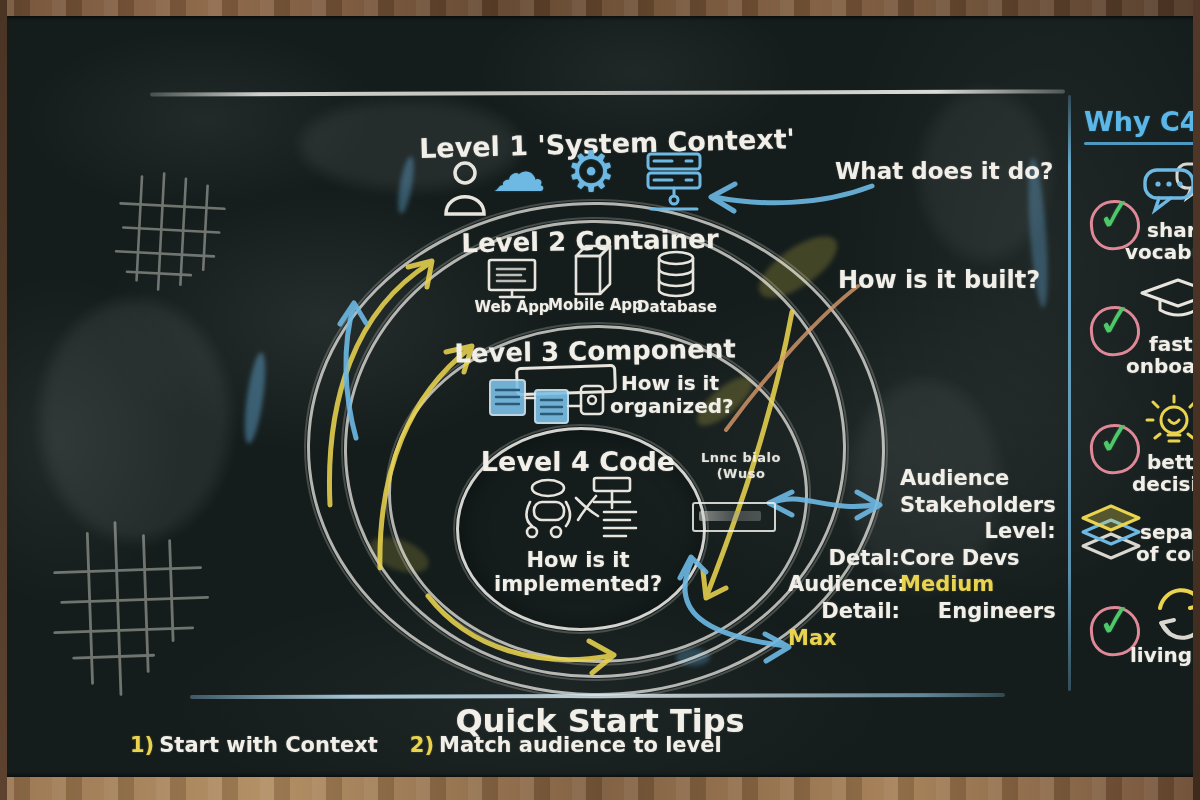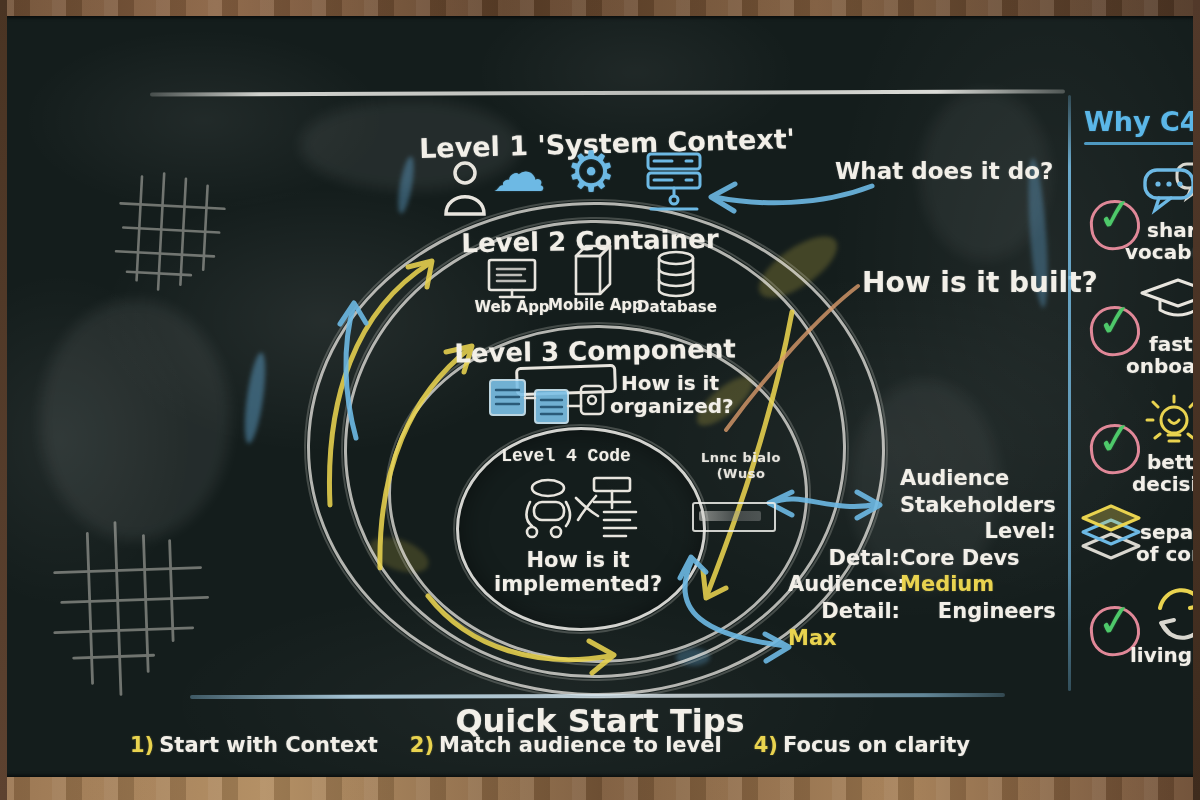--- a/index.html
+++ b/index.html
@@ -41,32 +41,32 @@
   .ring::after{content:"";position:absolute;inset:-6px;border:2px solid rgba(242,240,234,.22);border-radius:50%;}
   .c1{left:307px;top:202px;width:572px;height:488px;transform:rotate(1deg);}
   .c2{left:344px;top:220px;width:496px;height:452px;transform:rotate(-1deg);}
   .c3{left:388px;top:325px;width:414px;height:332px;transform:rotate(.5deg);}
   .c4{left:456px;top:427px;width:244px;height:198px;border-color:rgba(245,243,238,.85);
       box-shadow:inset 0 0 26px rgba(0,0,0,.45);}
   
   .lv1-label{left:407px;top:128px;width:400px;font-size:27px;text-align:center;transform:rotate(-1.5deg);}
   .lv2-label{left:440px;top:226px;width:300px;font-size:26px;text-align:center;transform:rotate(-1deg);}
   .lv3-label{left:445px;top:336px;width:300px;font-size:26px;text-align:center;transform:rotate(-1deg);}
-  .lv4-label{left:466px;top:446px;width:200px;font-size:18px;text-align:center;font-family:Liberation Mono, monospace;}
+  .lv4-label{left:478px;top:446px;width:200px;font-size:27px;text-align:center;}
   .caption{font-size:15px;text-align:center;}
   .q3{left:610px;top:372px;width:120px;font-size:20px;line-height:23px;text-align:center;}
   .q4{left:488px;top:548px;width:180px;font-size:21px;line-height:24px;text-align:center;}
   .note{left:682px;top:450px;width:118px;font-size:13px;line-height:16px;text-align:center;
         letter-spacing:.5px;opacity:.95;}
   .note-box{position:absolute;left:692px;top:502px;width:80px;height:26px;z-index:3;
     border:2px solid rgba(240,240,235,.85);border-radius:3px;}
   .note-box span{position:absolute;left:5px;top:7px;width:62px;height:10px;border-radius:2px;
     background:linear-gradient(90deg,rgba(220,220,215,.55),rgba(150,150,150,.35) 60%,rgba(200,200,200,.3));}
   .ann-what{left:835px;top:158px;font-size:23px;}
-  .ann-how{left:862px;top:266px;font-size:28px;text-align:center;}
+  .ann-how{left:838px;top:266px;font-size:24px;text-align:center;}
   
   .aud{position:absolute;left:788px;top:466px;width:252px;z-index:3;display:grid;
        grid-template-columns:112px 1fr;grid-auto-rows:26.6px;
        font-size:21px;font-weight:bold;color:#f2efe8;text-shadow:0 0 2px rgba(255,255,255,.28);}
   .aud .lab{text-align:right;}
   
   .side-line{position:absolute;left:1068px;top:95px;width:3px;height:596px;z-index:3;
     background:linear-gradient(rgba(120,192,232,.25),rgba(120,192,232,.85) 12%,rgba(120,192,232,.7) 80%,rgba(120,192,232,.3));
     border-radius:2px;}
   .side-title{left:1084px;top:106px;font-size:27px;}
@@ -352,21 +352,20 @@
       <path d="M18,50 L9,39 L22,36" stroke="#d9d7cf" stroke-width="4"></path>
     </g>
   </svg>
   <div class="chalk side-text" style="left:1130px;top:643px;">living d</div>
 
   <div class="foot-line"></div>
   <div class="chalk foot-head">Quick Start Tips</div>
   <div class="tips">
     <span class="tip"><span class="num">1)</span><span>Start with Context</span></span>
     <span class="tip"><span class="num">2)</span><span>Match audience to level</span></span>
-    <span class="tip"><span class="num">4)</span><span>Focus on clarity</span></span>
   </div>
 
   <div class="wood wood-top">
       <div class="grain"></div>
     </div>
   <div class="wood wood-bottom">
       <div class="grain"></div>
     </div>
   <div class="wood wood-left"></div>
   <div class="wood wood-right"></div>

